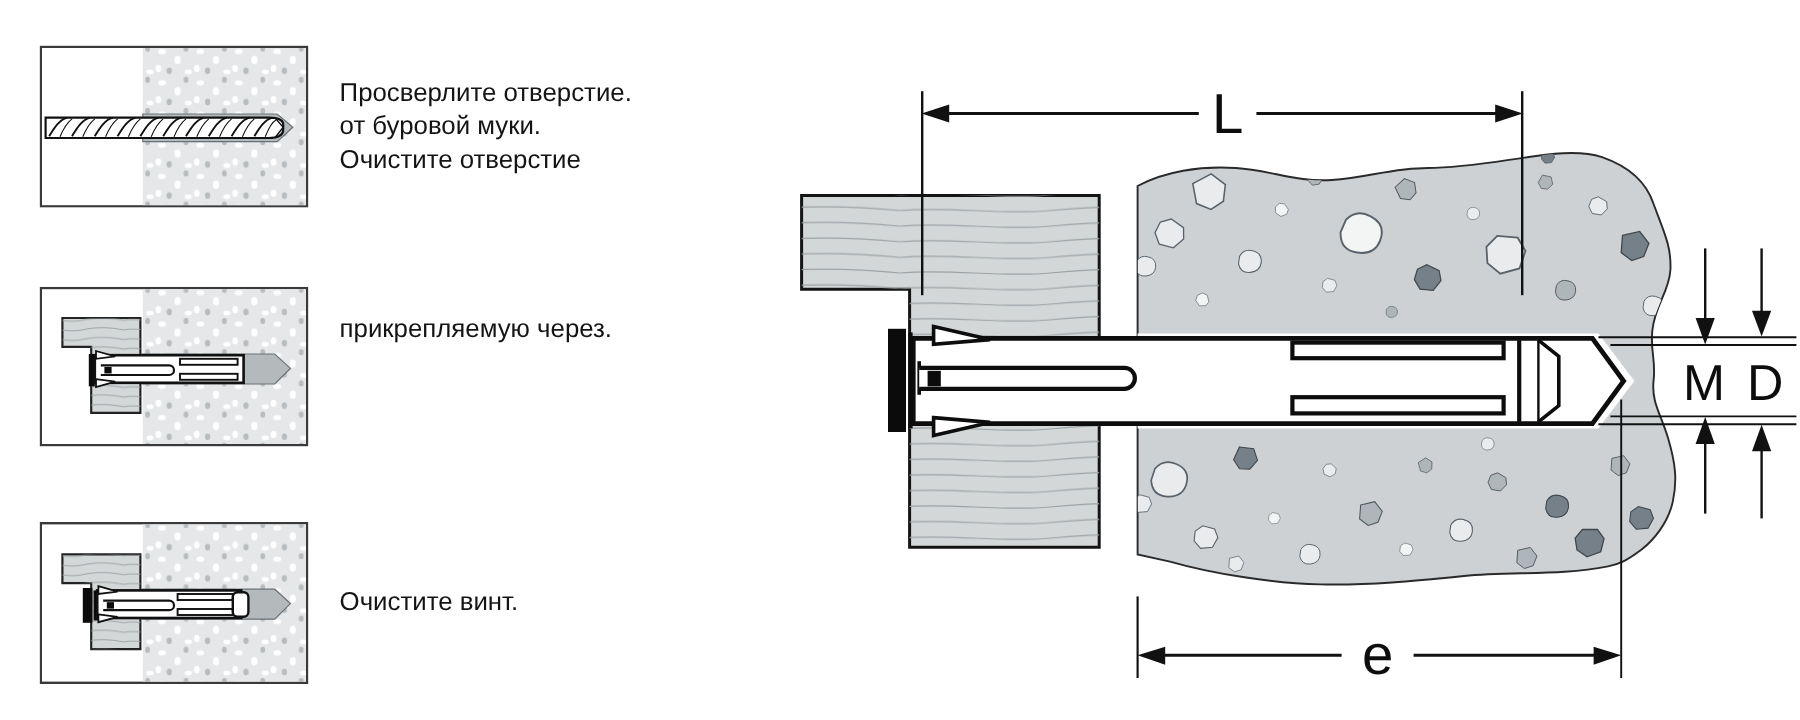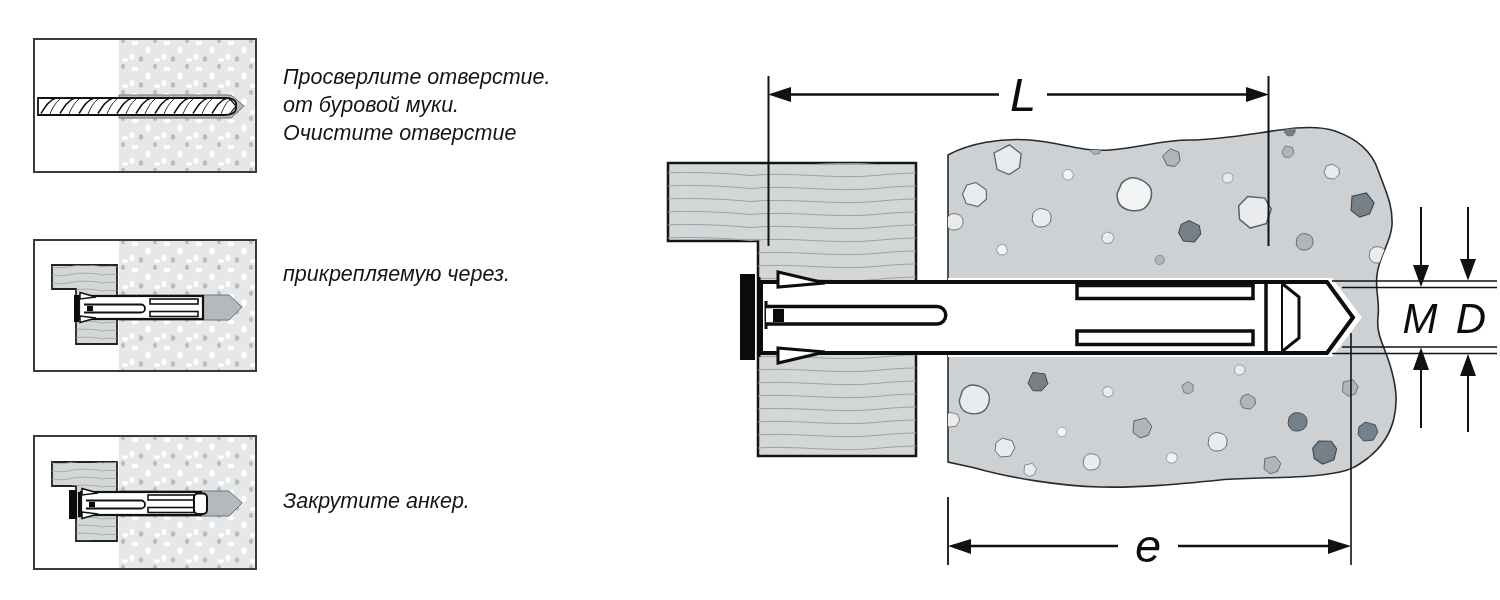--- a/index.html
+++ b/index.html
@@ -1,17 +1,17 @@
 <!DOCTYPE html>
 <html><head>
 <meta charset="utf-8">
 <style>
   html,body{margin:0;padding:0;background:#fff;}
   #canvas{position:relative;width:1500px;height:600px;background:#fff;overflow:hidden;
-          font-family:"Liberation Sans",sans-serif;font-style:italic;}
+          font-family:"Liberation Sans",sans-serif;}
   .stepbox{position:absolute;left:33px;}
   .steptext{position:absolute;left:283px;font-size:21.5px;line-height:28px;color:#141414;}
   .steptext div{white-space:nowrap;}
   svg{display:block;}
   .stL{fill:#e9ebec;stroke:#59626a;}
   .stW{fill:#f3f4f4;stroke:#59626a;}
   .stM{fill:#aeb6b9;stroke:#4e575e;}
   .stD{fill:#758088;stroke:#3f474e;}
   .stL,.stW,.stM,.stD{stroke-width:1;vector-effect:non-scaling-stroke;}
   .dim{stroke:#111;fill:none;}
@@ -146,21 +146,21 @@
         <polygon points="49,77 65,79 49,83.5" fill="#fff" stroke="#111" stroke-width="1.5"></polygon>
         <path d="M53,65.5 H108 a4,4 0 0 1 0,8 H53" fill="#fff" stroke="#111" stroke-width="1.8"></path>
         <rect x="56" y="66.8" width="6" height="5.4" fill="#0b0b0b"></rect>
         <rect x="115" y="60" width="46" height="5" fill="#fff" stroke="#111" stroke-width="1.6"></rect>
         <rect x="115" y="72.5" width="46" height="5" fill="#fff" stroke="#111" stroke-width="1.6"></rect>
         <rect x="161" y="58.5" width="13" height="20.5" rx="4" fill="#ffffff" stroke="#111" stroke-width="2"></rect>
       </g>
     </svg>
   </div>
   <div class="steptext" style="top:487px">
-    <div>Закрутите анкер.</div>
+    <div>Очистите винт.</div>
   </div>
 
   <svg width="1500" height="600" viewBox="0 0 1500 600" style="position:absolute;left:0;top:0">
     <defs>
       <pattern id="grainM" width="250" height="13" patternUnits="userSpaceOnUse">
         <path d="M0,6.5 C40,2.5 85,10.5 125,6.5 S210,2.5 250,6.5" stroke="#9aa1a5" stroke-width="1" fill="none"></path>
       </pattern>
       <path id="concShape" d="M948,155
         C970,143 1000,138 1030,140 C1060,142 1080,152 1110,150
         C1140,148 1160,140 1190,140 C1220,140 1250,134 1280,130

